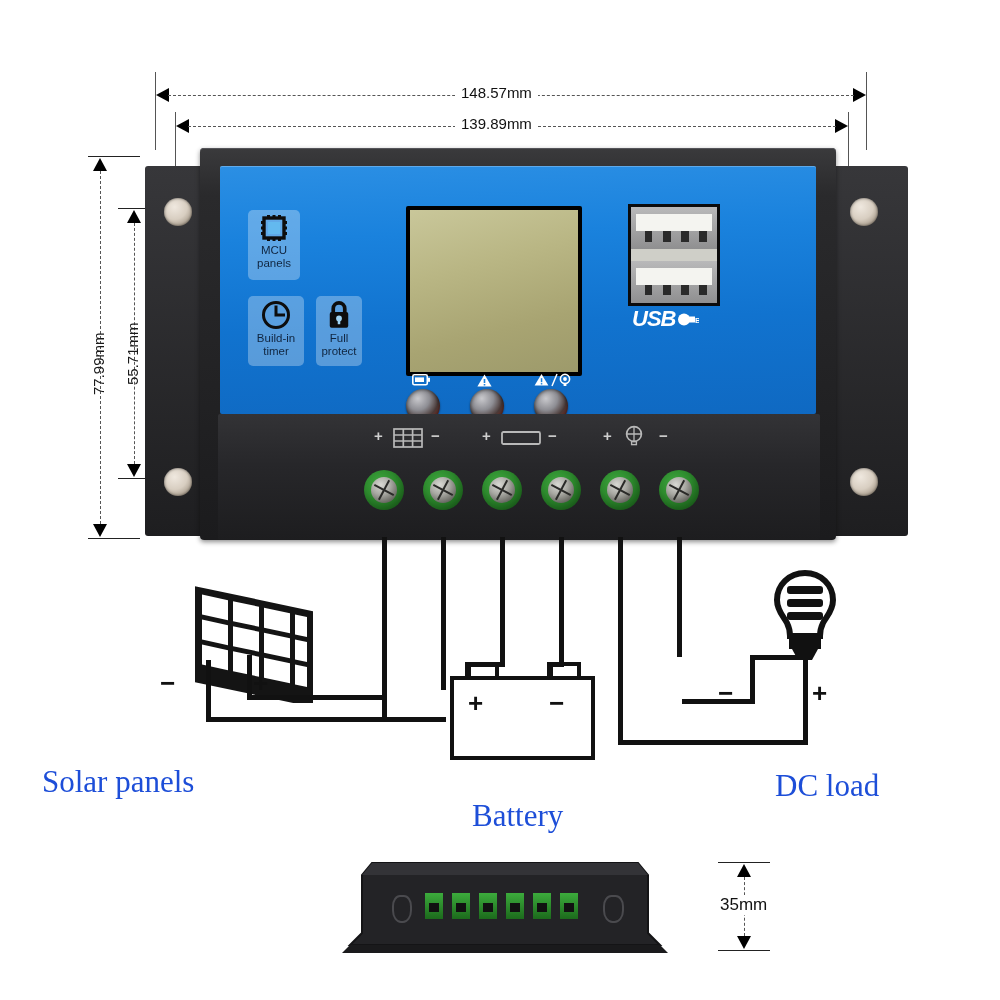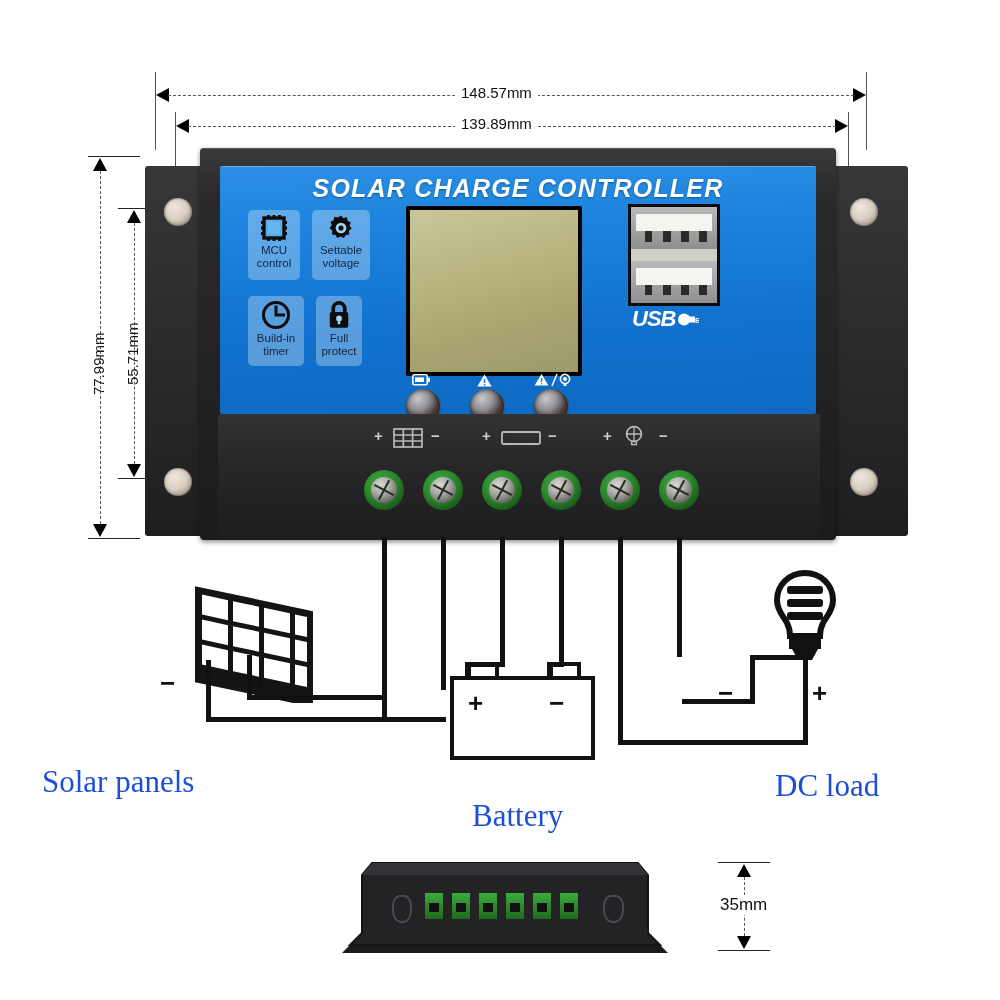--- a/index.html
+++ b/index.html
@@ -145,52 +145,43 @@
   <div class="abs ear" style="left:690px;top:18px;width:78px;height:370px;"></div>
   <div class="abs hole" style="left:24px;top:50px;width:28px;height:28px;"></div>
   <div class="abs hole" style="left:24px;top:320px;width:28px;height:28px;"></div>
   <div class="abs hole" style="left:710px;top:50px;width:28px;height:28px;"></div>
   <div class="abs hole" style="left:710px;top:320px;width:28px;height:28px;"></div>
 
   <div class="abs device-shell" style="left:60px;top:0px;width:636px;height:392px;"></div>
 
   <div class="abs faceplate" style="left:80px;top:18px;width:596px;height:248px;">
 
-    <div class="brand" style="margin-top:8px;">SOLAR CHARGE CONTROLLER</div>
 
     <div class="abs featbox" style="left:28px;top:44px;width:52px;height:66px;">
       <svg width="30" height="28" viewBox="0 0 30 28">
         <rect x="5" y="4" width="20" height="20" fill="none" stroke="#0d0d0d" stroke-width="3.4"></rect>
         <rect x="9" y="8" width="12" height="12" fill="#63b9ef"></rect>
         <g fill="#0d0d0d">
           <rect x="8" y="1" width="3" height="3"></rect>
             <rect x="13.5" y="1" width="3" height="3"></rect>
             <rect x="19" y="1" width="3" height="3"></rect>
           <rect x="8" y="24" width="3" height="3"></rect>
             <rect x="13.5" y="24" width="3" height="3"></rect>
             <rect x="19" y="24" width="3" height="3"></rect>
           <rect x="2" y="7" width="3" height="3"></rect>
             <rect x="2" y="12.5" width="3" height="3"></rect>
             <rect x="2" y="18" width="3" height="3"></rect>
           <rect x="25" y="7" width="3" height="3"></rect>
             <rect x="25" y="12.5" width="3" height="3"></rect>
             <rect x="25" y="18" width="3" height="3"></rect>
         </g>
       </svg>
-      <div class="featlabel"><span>MCU</span><br><span>control</span></div>
-    </div>
-
-    <div class="abs featbox" style="left:92px;top:44px;width:58px;height:66px;">
-      <svg width="30" height="28" viewBox="0 0 24 24">
-        <path fill="#0d0d0d" d="M12 1.2l2.1 2.2 3-.6.6 3 2.7 1.4-1.1 2.9 1.9 2.4-2.4 1.9.3 3.1-3 .4-1.6 2.7-2.8-1.3-2.8 1.3-1.6-2.7-3-.4.3-3.1L2.2 12l1.9-2.4L3 6.7l2.7-1.4.6-3 3 .6z"></path>
-        <circle cx="12" cy="12" r="4.6" fill="#9fd4f5"></circle>
-        <circle cx="12" cy="12" r="2.2" fill="#0d0d0d"></circle>
-      </svg>
-      <div class="featlabel"><span>Settable</span><br><span>voltage</span></div>
-    </div>
+      <div class="featlabel"><span>MCU</span><br><span>panels</span></div>
+    </div>
+
 
     <div class="abs featbox" style="left:28px;top:130px;width:56px;height:66px;">
       <svg width="30" height="30" viewBox="0 0 24 24">
         <circle cx="12" cy="12" r="10" fill="none" stroke="#0d0d0d" stroke-width="2.4"></circle>
         <path d="M12 5.5V12h6" fill="none" stroke="#0d0d0d" stroke-width="2.4" stroke-linecap="square"></path>
       </svg>
       <div class="featlabel"><span>Build-in</span><br><span>timer</span></div>
     </div>
 
     <div class="abs featbox" style="left:96px;top:130px;width:46px;height:66px;">

